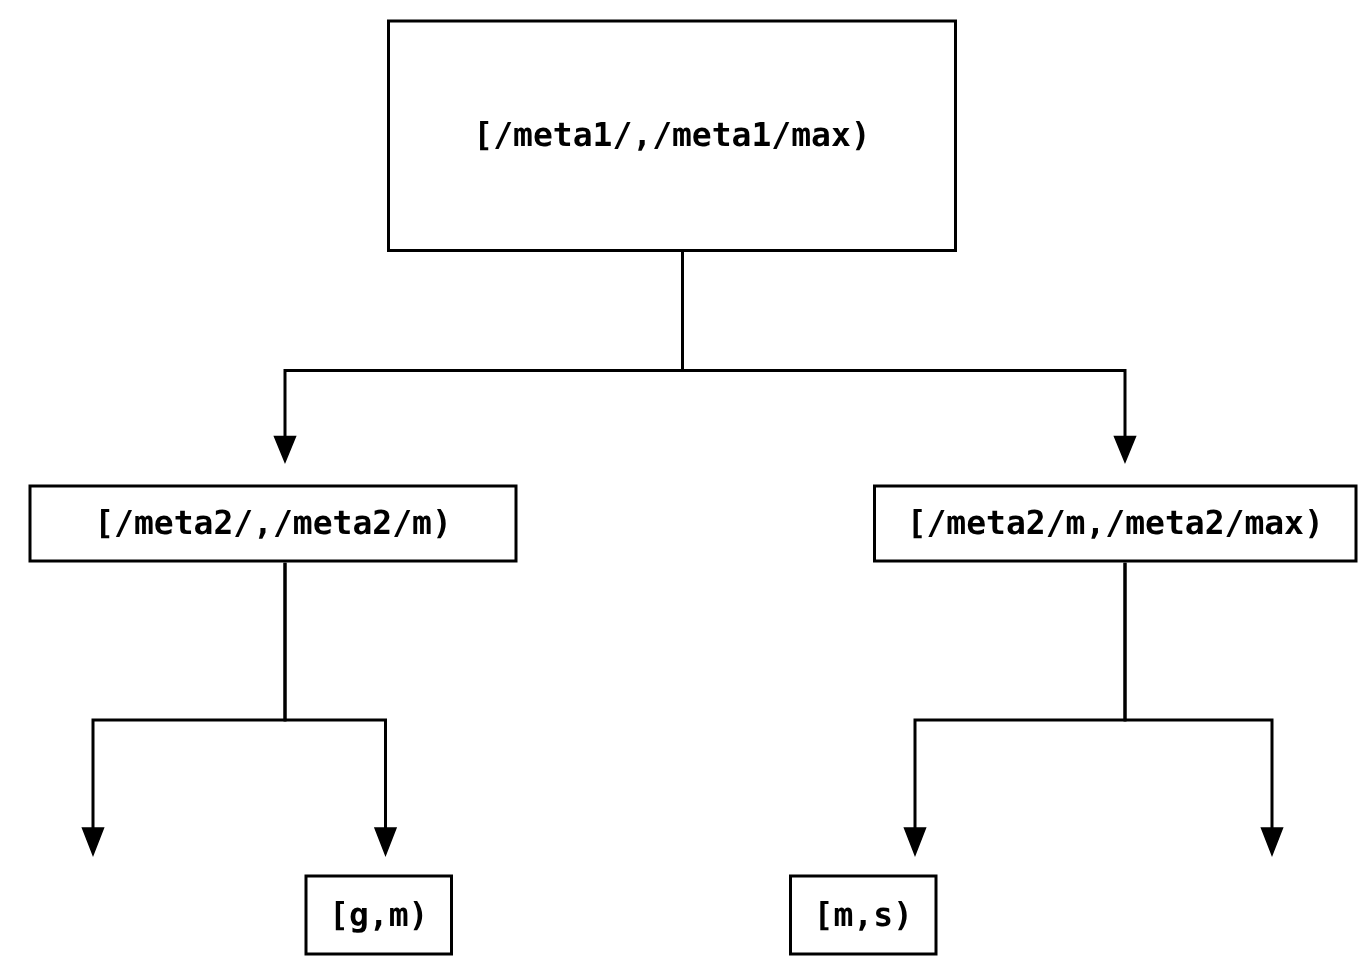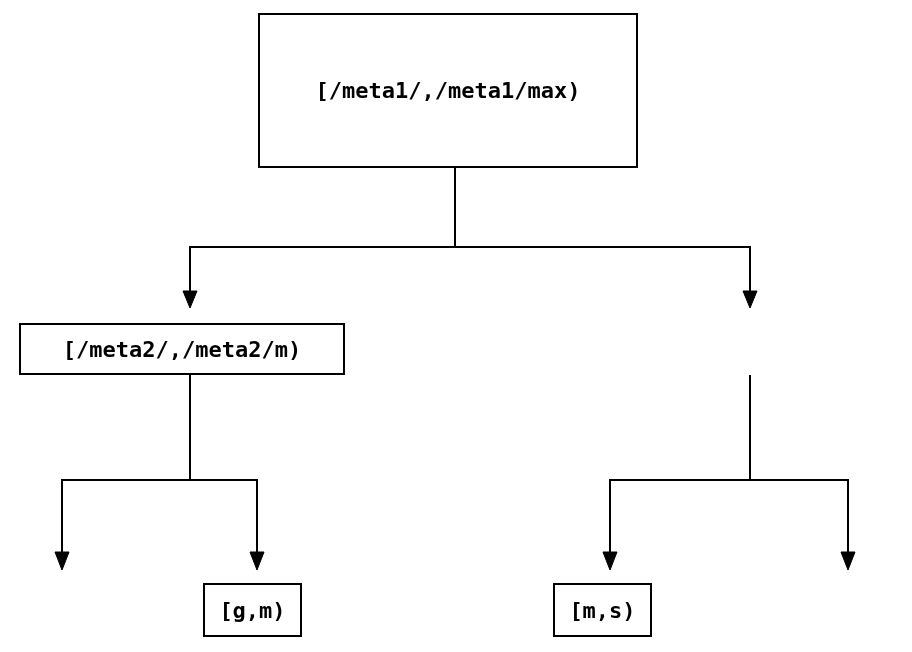--- a/index.html
+++ b/index.html
@@ -87,24 +87,27 @@
   </svg>
 
   <div class="node" style="left:258px; top:13px; width:380px; height:155px;">
     <span class="label">[/meta1/,/meta1/max)</span>
   </div>
 
   <div class="node" style="left:19px; top:323px; width:326px; height:52px;justify-content:center;">
     <span class="label">[/meta2/,/meta2/m)</span>
   </div>
 
+  <div class="node" style="left:582px; top:323px; width:323px; height:52px;">
+    <span class="label">[/meta2/m,/meta2/max)</span>
+  </div>
 
 
   <div class="node" style="left:203px; top:583px; width:99px; height:54px;">
     <span class="label">[g,m)</span>
   </div>
 
-  <div class="node" style="left:553px; top:583px; width:99px; height:54px;">
+  <div class="node" style="left:526px; top:583px; width:99px; height:54px;">
     <span class="label">[m,s)</span>
   </div>
 
 
 </div>
 
 </body></html>

